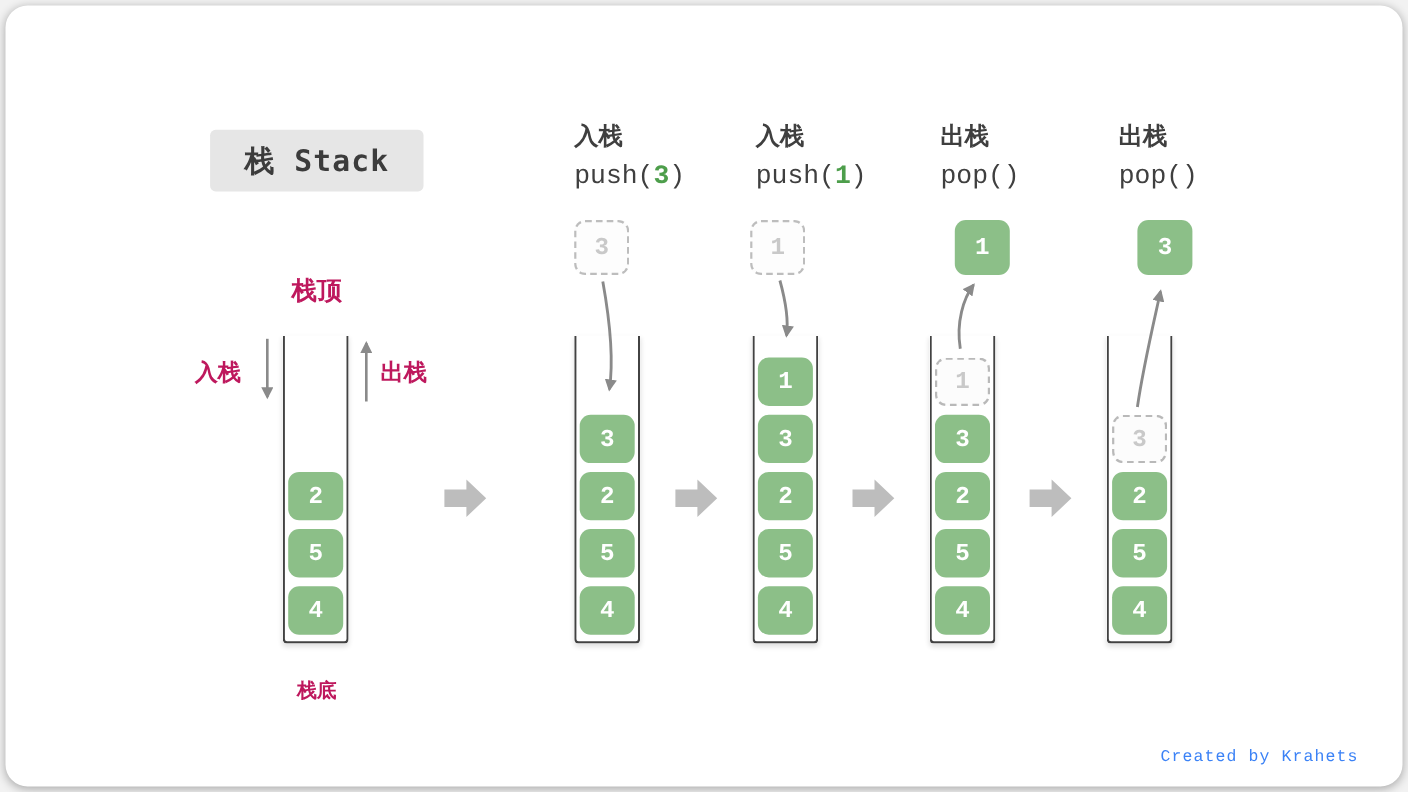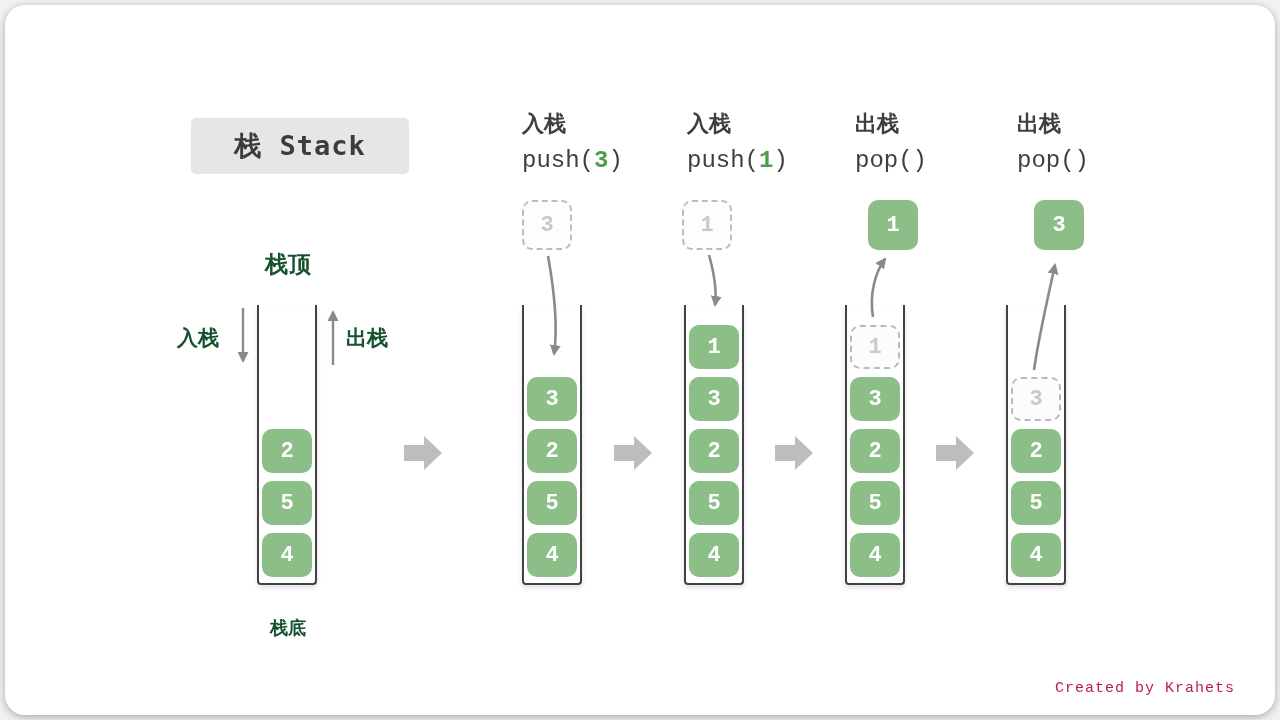--- a/index.html
+++ b/index.html
@@ -9,21 +9,21 @@
     font-family:"Liberation Sans", sans-serif;
   }
   .card{
     position:absolute;left:5px;top:5px;right:5px;bottom:5px;
     background:#ffffff;border-radius:20px;
     box-shadow:0 2px 9px rgba(0,0,0,0.30);
   }
   .mono{font-family:Liberation Mono, monospace;}
 
   .title-box{
-    position:absolute;left:186px;top:113px;width:218px;height:56px;
+    position:absolute;left:186px;top:113px;width:194px;height:56px;
     background:#e6e6e6;border-radius:5px;
     display:flex;align-items:center;justify-content:center;
     font-family:"DejaVu Sans Mono","Liberation Mono",monospace;
     font-size:27px;font-weight:700;color:#3c3c3c;letter-spacing:1px;
   }
 
   .op-header{position:absolute;top:106px;color:#3f3f3f;}
   .op-zh{font-size:22px;font-weight:700;line-height:26px;}
   .op-code{margin-top:10px;font-size:24px;font-weight:500;letter-spacing:0;}
   .op-arg{color:#4d9e4b;font-weight:700;}
@@ -47,31 +47,31 @@
   .cell{
     width:50px;height:44px;min-height:44px;border-radius:10px;
     background:#8cbf88;color:#ffffff;
     display:flex;align-items:center;justify-content:center;
     font-size:22px;font-weight:700;box-sizing:border-box;
   }
   .cell.ghost{
     background:#fcfcfc;border:2px dashed #b9b9b9;color:#c9c9c9;
   }
 
-  .lbl{position:absolute;color:#14532d;font-weight:700;}
+  .lbl{position:absolute;color:#be185d;font-weight:700;}
   .lbl-top{left:252px;top:244px;width:62px;text-align:center;font-size:23px;}
   .lbl-bottom{left:252px;top:611px;width:62px;text-align:center;font-size:18px;}
   .lbl-push{left:172px;top:319px;font-size:21px;}
   .lbl-pop{left:341px;top:319px;font-size:21px;}
 
   .overlay{position:absolute;left:0;top:0;pointer-events:none;}
 
   .watermark{
     position:absolute;right:40px;top:675px;
-    font-size:15px;color:#be185d;letter-spacing:1px;font-weight:400;
+    font-size:15px;color:#3b82f6;letter-spacing:1px;font-weight:400;
   }
 </style>
 </head>
 <body>
 
 <div class="card">
 
   <div class="title-box">栈 Stack</div>
 
   <div class="op-header" style="left:517px">

